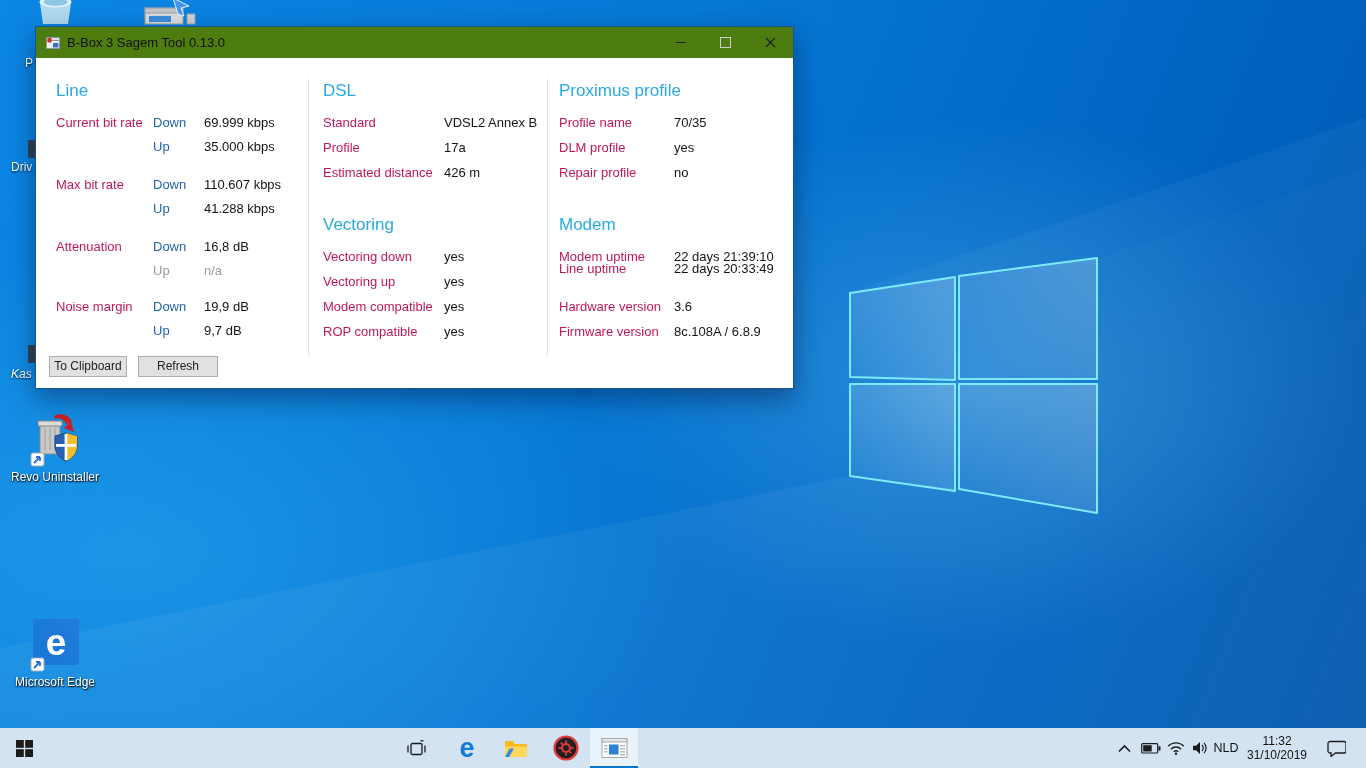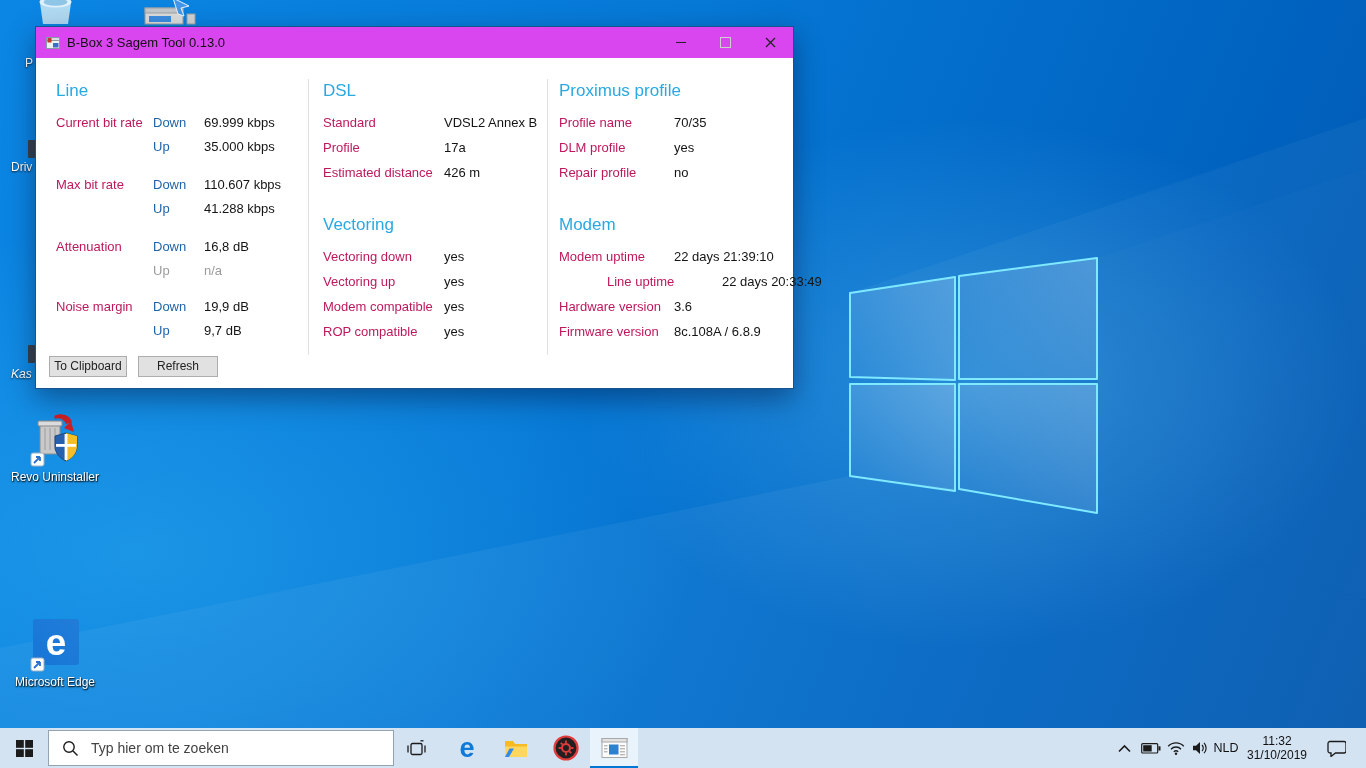--- a/index.html
+++ b/index.html
@@ -16,21 +16,21 @@
 
   
   .dicon{position:absolute;width:96px;text-align:center;z-index:1;cursor:default;}
   .dicon .dlab{margin-top:2px;font-size:12px;color:#fff;text-shadow:0 1px 2px rgba(0,0,0,.8),1px 1px 1px rgba(0,0,0,.6);}
   .frag-label{position:absolute;z-index:1;font-size:12px;color:#fff;text-shadow:0 1px 2px rgba(0,0,0,.8);}
   .sliver{position:absolute;z-index:1;width:7px;height:18px;background:#36424e;border-radius:1px;}
 
   
   #app-window{position:absolute;left:35px;top:26px;width:757px;height:361px;background:#fff;
     border:1px solid #17548f;box-shadow:0 10px 26px rgba(0,0,30,.38);z-index:5;font-size:13px;}
-  #titlebar{position:absolute;left:0;top:0;right:0;height:31px;background:#d946ef;display:flex;align-items:center;}
+  #titlebar{position:absolute;left:0;top:0;right:0;height:31px;background:#4d7c0f;display:flex;align-items:center;}
   #titlebar .ticon{margin:0 6px 0 9px;display:flex;}
   #titlebar .ttext{font-size:13px;color:#111;}
   .ctrls{margin-left:auto;display:flex;height:31px;}
   .ctrl{width:45px;height:31px;display:flex;align-items:center;justify-content:center;}
   .min-glyph{display:block;width:10px;border-top:1px solid #222;}
   .max-glyph{display:block;width:9px;height:9px;border:1px solid #cfcfcf;}
 
   .col{position:absolute;top:0;height:100%;}
   #col-line{left:20px;width:250px;}
   #col-mid{left:287px;width:222px;}
@@ -264,21 +264,21 @@
       <div class="row" style="top:138px;">
         <span class="lbl">Repair profile</span>
         <span class="v3">no</span>
       </div>
 
       <div class="hdr" style="top:188px;">Modem</div>
       <div class="row" style="top:222px;">
         <span class="lbl">Modem uptime</span>
         <span class="v3">22 days 21:39:10</span>
       </div>
-      <div class="row" style="top:247px;margin-left:48px;">
+      <div class="row" style="top:234px;">
         <span class="lbl">Line uptime</span>
         <span class="v3">22 days 20:33:49</span>
       </div>
       <div class="row" style="top:272px;">
         <span class="lbl">Hardware version</span>
         <span class="v3">3.6</span>
       </div>
       <div class="row" style="top:297px;">
         <span class="lbl">Firmware version</span>
         <span class="v3">8c.108A / 6.8.9</span>
@@ -290,27 +290,20 @@
 
     <div class="tb" style="left:0;width:48px;">
       <svg width="17" height="17" viewBox="0 0 17 17">
         <rect x="0" y="0" width="7.8" height="7.8" fill="#1b1b1b"></rect>
         <rect x="9.2" y="0" width="7.8" height="7.8" fill="#1b1b1b"></rect>
         <rect x="0" y="9.2" width="7.8" height="7.8" fill="#1b1b1b"></rect>
         <rect x="9.2" y="9.2" width="7.8" height="7.8" fill="#1b1b1b"></rect>
       </svg>
     </div>
 
-    <div id="search-box">
-      <svg width="17" height="17" viewBox="0 0 17 17" style="margin-left:13px;">
-        <circle cx="7" cy="7" r="5.2" fill="none" stroke="#1b1b1b" stroke-width="1.4"></circle>
-        <line x1="11" y1="11" x2="15.5" y2="15.5" stroke="#1b1b1b" stroke-width="1.4"></line>
-      </svg>
-      <input type="text" placeholder="Typ hier om te zoeken" style="">
-    </div>
 
     <div class="tb" style="left:398px;width:36px;">
       <svg width="19" height="17" viewBox="0 0 19 17">
         <rect x="4" y="3.5" width="11" height="11" rx="1.5" fill="none" stroke="#1b1b1b" stroke-width="1.3"></rect>
         <line x1="1" y1="5.5" x2="1" y2="12.5" stroke="#1b1b1b" stroke-width="1.3"></line>
         <line x1="18" y1="5.5" x2="18" y2="12.5" stroke="#1b1b1b" stroke-width="1.3"></line>
         <line x1="13.5" y1="0.8" x2="16.5" y2="0.8" stroke="#1b1b1b" stroke-width="1.3"></line>
       </svg>
     </div>
 

